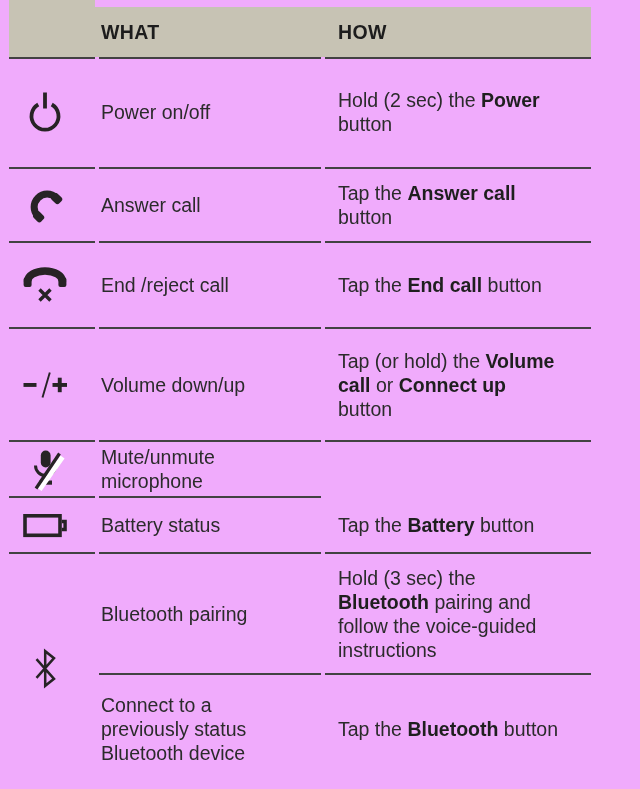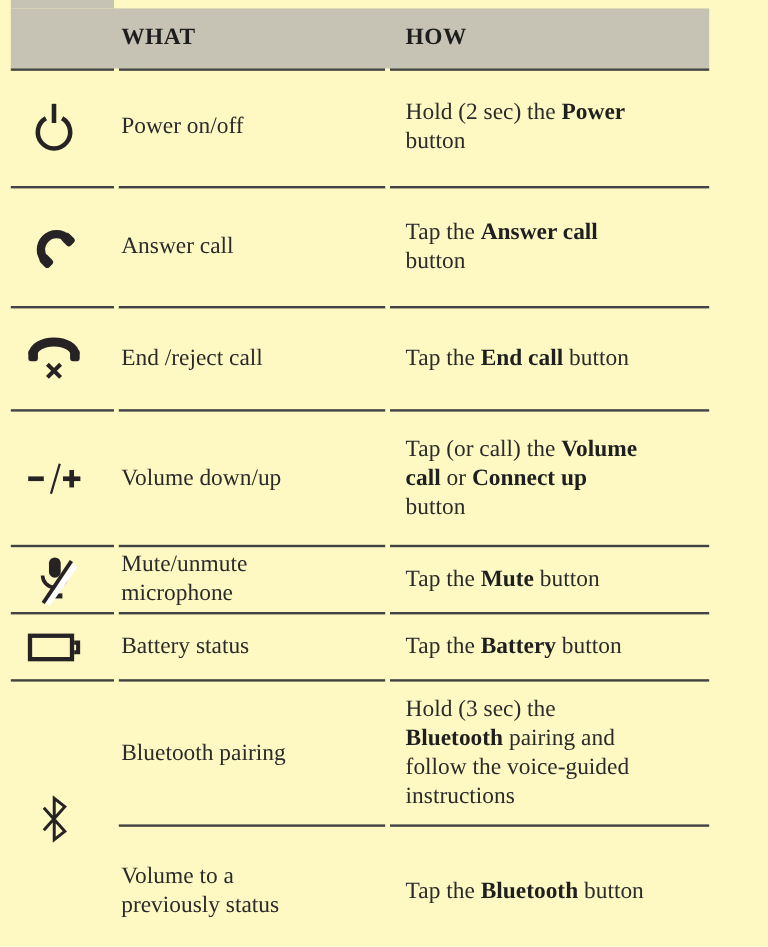--- a/index.html
+++ b/index.html
@@ -1,18 +1,18 @@
 <!DOCTYPE html>
 <html><head>
 <meta charset="utf-8">
 <style>
   html,body{margin:0;padding:0;}
   .page{
-    width:640px;height:789px;background:#fef9c3;overflow:hidden;position:relative;
-    font-family:Liberation Serif, serif;
+    width:640px;height:789px;background:#f0abfc;overflow:hidden;position:relative;
+    font-family:Liberation Sans, sans-serif;
     color:#2b2b2b;
   }
   .tbl{width:582px;margin-left:9px;}
   .grid3{display:grid;grid-template-columns:86px 222px 266px;column-gap:4px;}
   
   .thead{
     position:relative;height:50px;margin-top:7px;background:#c7c3b4;
     align-items:center;
   }
   .thead::before{ 
@@ -28,21 +28,21 @@
   .hcell{font-weight:700;font-size:19.5px;letter-spacing:.4px;color:#1d1d1d;}
   
   .row{align-items:stretch;}
   .cell{display:flex;align-items:center;}
   .sep{border-bottom:2px solid #424242;}
   .cic{justify-content:center;padding-right:14px;}
   .cw{padding-left:2px;}
   .ch{padding-left:13px;}
   .txt{margin:0;font-size:19.5px;line-height:24px;color:#2b2b2b;}
   .txt .b{font-weight:700;color:#1f1f1f;}
-  .r1{height:100px}.r2{height:100px}.r3{height:86px}.r4{height:113px}.r5{height:56px}.r6{height:56px}
+  .r1{height:112px}.r2{height:74px}.r3{height:86px}.r4{height:113px}.r5{height:56px}.r6{height:56px}
   
   .group{grid-template-rows:121px 108px;}
   .gic{grid-row:1 / span 2;}
   svg{display:block;overflow:visible;}
 </style>
 </head>
 <body>
 
 <div class="page">
   <div class="tbl">
@@ -109,40 +109,37 @@
           <rect x="0.5" y="11" width="13" height="3.9" fill="#272325"></rect>
           <path d="M19.5,25.5 L26.8,0.5" stroke="#272325" stroke-width="1.9" fill="none"></path>
           <rect x="29.5" y="11" width="14.5" height="3.9" fill="#272325"></rect>
           <rect x="34.8" y="5.7" width="3.9" height="14.5" fill="#272325"></rect>
         </svg>
       </div>
       <div class="cell cw sep">
           <p class="txt"><span>Volume down/up</span></p>
         </div>
       <div class="cell ch sep">
-          <p class="txt"><span>Tap (or call) the </span><span class="b">Volume</span><br><span class="b">call</span><span> or </span><span class="b">Connect up</span><br><span>button</span></p>
+          <p class="txt"><span>Tap (or hold) the </span><span class="b">Volume</span><br><span class="b">call</span><span> or </span><span class="b">Connect up</span><br><span>button</span></p>
         </div>
     </div>
 
     <div class="row grid3 r5">
       <div class="cell cic sep">
         <svg width="33" height="42" viewBox="0 0 33 42">
           <rect x="11.8" y="2.5" width="9.8" height="17" rx="4.9" fill="#272325"></rect>
           <path d="M6.5,17.5 A10,10 0 0 0 26.5,17.5" fill="none" stroke="#272325" stroke-width="3"></path>
           <rect x="15.2" y="28" width="3" height="5" fill="#272325"></rect>
           <rect x="10.5" y="32.5" width="12.5" height="4.2" fill="#272325"></rect>
           <path d="M10.5,41.5 L33.5,9" stroke="#ffffff" stroke-width="5" fill="none"></path>
           <path d="M7,40.5 L30.5,5.5" stroke="#272325" stroke-width="3.2" fill="none"></path>
         </svg>
       </div>
       <div class="cell cw sep">
           <p class="txt"><span>Mute/unmute</span><br><span>microphone</span></p>
-        </div>
-      <div class="cell ch sep">
-          <p class="txt"><span>Tap the </span><span class="b">Mute</span><span> button</span></p>
         </div>
     </div>
 
     <div class="row grid3 r6">
       <div class="cell cic sep">
         <svg width="45" height="27" viewBox="0 0 45 27">
           <rect x="2" y="3.8" width="35" height="19.5" fill="none" stroke="#272325" stroke-width="3.6"></rect>
           <path d="M38.8,9.5 h3.3 v8 h-3.3" fill="none" stroke="#272325" stroke-width="3.4"></path>
         </svg>
       </div>
@@ -160,21 +157,21 @@
           <path d="M2.5,12.2 L20,31.8 L11.2,38.8 L11.2,4.2 L20,11.2 L2.5,30.8" fill="none" stroke="#272325" stroke-width="2.5"></path>
         </svg>
       </div>
       <div class="cell cw sep">
           <p class="txt"><span>Bluetooth pairing</span></p>
         </div>
       <div class="cell ch sep">
           <p class="txt"><span>Hold (3 sec) the</span><br><span class="b">Bluetooth</span><span> pairing and</span><br><span>follow the voice-guided</span><br><span>instructions</span></p>
         </div>
       <div class="cell cw" style="grid-column:2">
-          <p class="txt"><span>Volume to a</span><br><span>previously status</span><br></p>
+          <p class="txt"><span>Connect to a</span><br><span>previously status</span><br><span>Bluetooth device</span></p>
         </div>
       <div class="cell ch">
           <p class="txt"><span>Tap the </span><span class="b">Bluetooth</span><span> button</span></p>
         </div>
     </div>
 
   </div>
 </div>
 
 </body></html>

